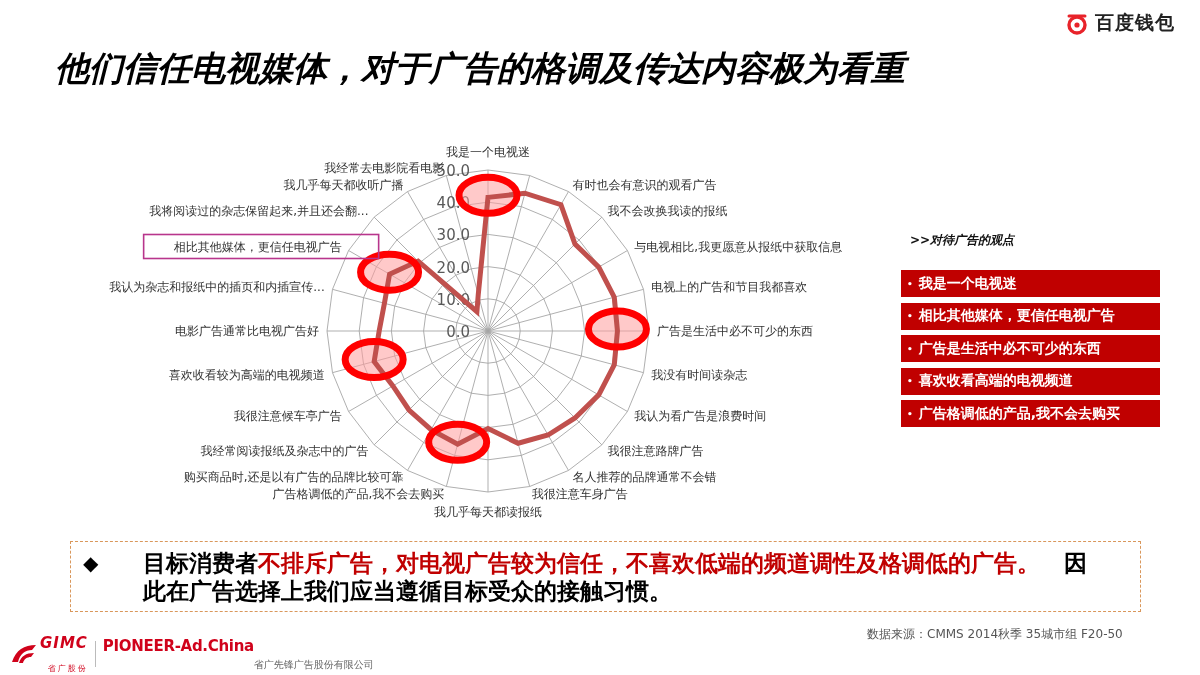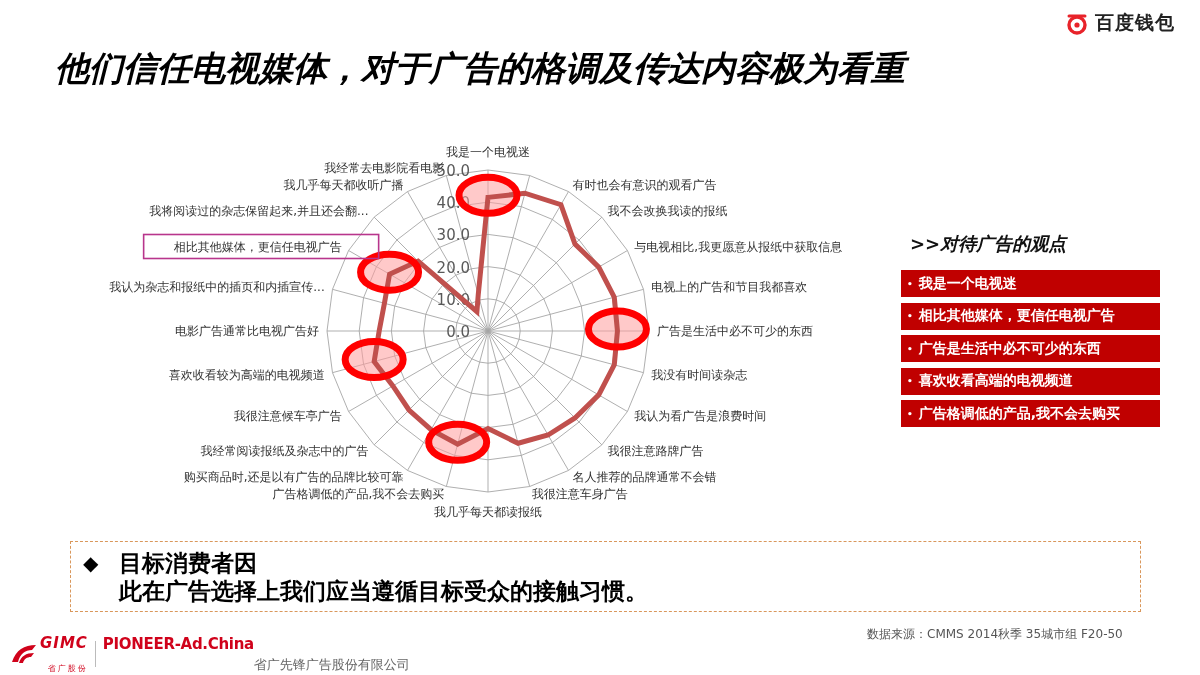--- a/index.html
+++ b/index.html
@@ -8,43 +8,43 @@
 
   .brand-logo { position: absolute; left: 1064px; top: 9px; height: 28px; display: flex; align-items: center; gap: 5px; }
   .brand-logo svg { width: 26px; height: 26px; }
   .brand-logo .brand-text { font-size: 19px; font-weight: bold; color: #222; letter-spacing: 1px; }
 
   .page-title { position: absolute; left: 55px; top: 40px; width: 1100px; font-size: 34px; line-height: 56px; font-weight: 900; color: #000; white-space: nowrap; font-style: italic; }
 
   #radar { position: absolute; left: 60px; top: 130px; width: 840px; height: 400px; overflow: visible; }
   #radar text { font-family: "DejaVu Sans", "Liberation Sans", sans-serif; }
 
-  .panel-title { position: absolute; left: 910px; top: 232px; font-size: 18px; font-weight: bold; font-style: italic; color: #111; white-space: nowrap; }
+  .panel-title { position: absolute; left: 910px; top: 232px; font-size: 12px; font-weight: bold; font-style: italic; color: #111; white-space: nowrap; }
   .panel-list { position: absolute; left: 901px; top: 270px; width: 259px; }
   .panel-item { height: 27px; margin-bottom: 5.5px; background: #C00000; color: #fff; font-size: 14px; font-weight: bold; display: flex; align-items: center; padding-left: 6px; white-space: nowrap; }
   .panel-item .bullet { font-size: 9px; margin-right: 6px; }
 
   .conclusion-box { position: absolute; left: 70px; top: 541px; width: 1071px; height: 71px; border: 1.5px dashed #D9975B; padding: 7px 0 0 12px; }
   .conclusion-line { display: flex; align-items: center; height: 28px; font-size: 23px; font-weight: bold; white-space: nowrap; }
   .conclusion-line .diamond { width: 36px; font-size: 20px; color: #000; }
   .conclusion-line .indent { width: 36px; }
-  .seg-normal { color: #000; }
+  .seg-normal { color: #000; margin-left: 24px; }
   .seg-emph { color: #C00000; }
 
   .source-note { position: absolute; left: 867px; top: 626px; font-size: 12px; color: #555; white-space: nowrap; }
 
   .company-logo { position: absolute; left: 10px; top: 640px; height: 28px; display: flex; align-items: center; }
   .company-logo svg { width: 28px; height: 24px; }
   .gimc-block { display: flex; flex-direction: column; margin-left: 2px; line-height: 1; align-items: flex-end; }
   .gimc-mark { font-size: 15px; font-weight: bold; font-style: italic; color: #D0021B; letter-spacing: 1px; }
   .gimc-sub { font-size: 8px; color: #D0021B; margin-top: 14px; letter-spacing: 2px; }
   .logo-divider { width: 1px; height: 26px; background: #bbb; margin: 0 7px; }
   .pioneer-block { display: flex; flex-direction: row; line-height: 1; }
   .pioneer-name { font-size: 15px; font-weight: bold; color: #D0021B; letter-spacing: -0.3px; }
-  .pioneer-sub { font-size: 13px; color: #666; margin-top: 21px; text-align: center; }
+  .pioneer-sub { font-size: 10px; color: #666; margin-top: 21px; text-align: center; }
 </style>
 </head>
 <body>
 
 <div class="brand-logo">
   <svg viewBox="0 0 26 26">
     <path d="M5 6 L21 6" stroke="#E8232A" stroke-width="3" stroke-linecap="round"></path>
     <circle cx="13" cy="15" r="8" fill="none" stroke="#E8232A" stroke-width="3.4"></circle>
     <circle cx="13" cy="15" r="2.6" fill="#E8232A"></circle>
   </svg>
@@ -147,20 +147,21 @@
   <div class="panel-item">
       <span class="bullet">•</span>
       <span>广告格调低的产品,我不会去购买</span>
     </div>
 </div>
 
 <div class="conclusion-box">
   <div class="conclusion-line">
     <span class="diamond">◆</span>
     <span class="seg-normal">目标消费者</span>
+    <span class="seg-emph">不排斥广告，对电视广告较为信任，不喜欢低端的频道调性及格调低的广告。</span>
     <span class="seg-normal">因</span>
   </div>
   <div class="conclusion-line">
     <span class="indent"></span>
     <span class="seg-normal">此在广告选择上我们应当遵循目标受众的接触习惯。</span>
   </div>
 </div>
 
 <div class="source-note">数据来源：CMMS 2014秋季 35城市组  F20-50</div>
 

